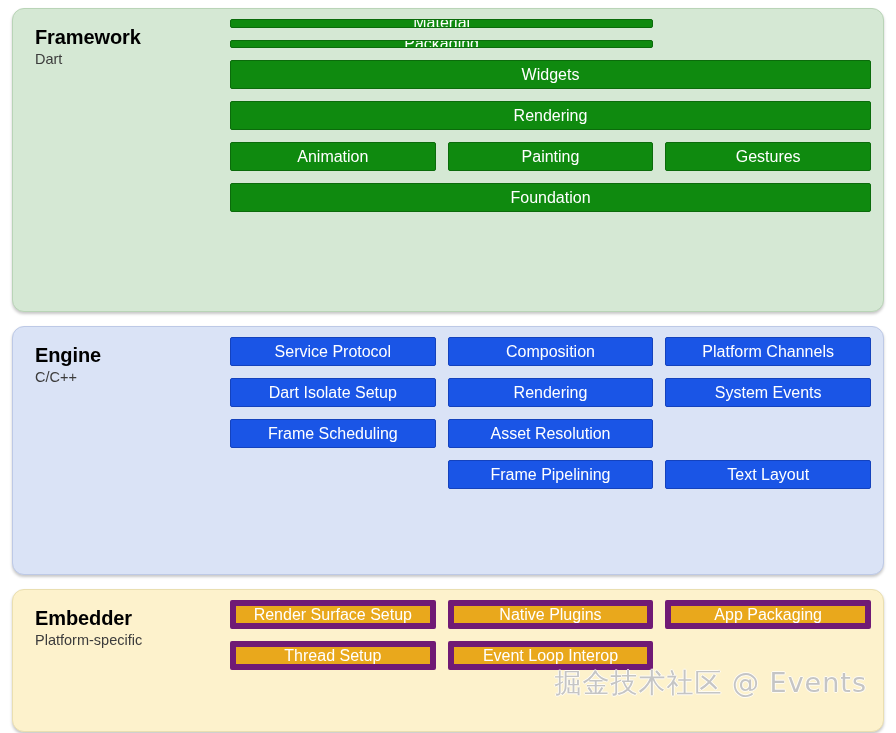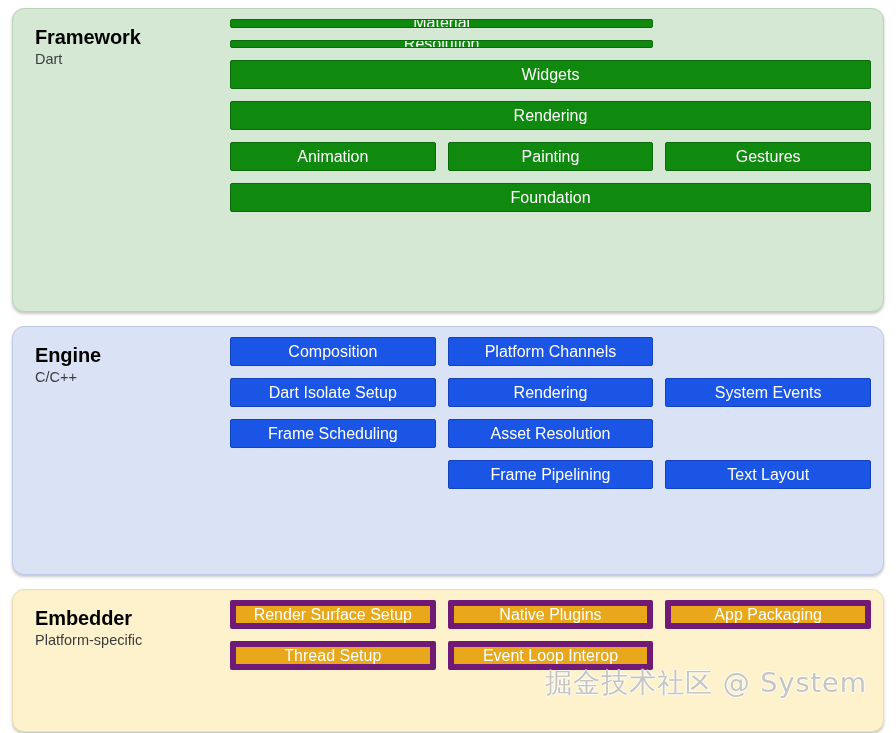--- a/index.html
+++ b/index.html
@@ -130,21 +130,21 @@
 <div class="diagram">
 
   <section class="layer layer-framework">
     <div class="layer-head">
       <div class="layer-title">Framework</div>
       <div class="layer-sub">Dart</div>
     </div>
     <div class="layer-grid">
       <div class="grid-row">
         <div class="block block-green span-2">Material</div>
-        <div class="block block-green span-2">Resolution</div>
+        <div class="block block-green span-2">Packaging</div>
       </div>
       <div class="grid-row">
         <div class="block block-green span-3">Widgets</div>
       </div>
       <div class="grid-row">
         <div class="block block-green span-3">Rendering</div>
       </div>
       <div class="grid-row">
         <div class="block block-green span-1">Animation</div>
         <div class="block block-green span-1">Painting</div>
@@ -156,20 +156,21 @@
     </div>
   </section>
 
   <section class="layer layer-engine">
     <div class="layer-head">
       <div class="layer-title">Engine</div>
       <div class="layer-sub">C/C++</div>
     </div>
     <div class="layer-grid">
       <div class="grid-row">
+        <div class="block block-blue span-1">Service Protocol</div>
         <div class="block block-blue span-1">Composition</div>
         <div class="block block-blue span-1">Platform Channels</div>
       </div>
       <div class="grid-row">
         <div class="block block-blue span-1">Dart Isolate Setup</div>
         <div class="block block-blue span-1">Rendering</div>
         <div class="block block-blue span-1">System Events</div>
       </div>
       <div class="grid-row">
         <div class="block block-blue span-1">Frame Scheduling</div>
@@ -193,16 +194,16 @@
         <div class="block block-orange span-1">Render Surface Setup</div>
         <div class="block block-orange span-1">Native Plugins</div>
         <div class="block block-orange span-1">App Packaging</div>
       </div>
       <div class="grid-row">
         <div class="block block-orange span-1">Thread Setup</div>
         <div class="block block-orange span-1">Event Loop Interop</div>
         <div class="block block-empty span-1"></div>
       </div>
     </div>
-    <div class="watermark">掘金技术社区 @ System</div>
+    <div class="watermark">掘金技术社区 @ Events</div>
   </section>
 
 </div>
 
 </body></html>

